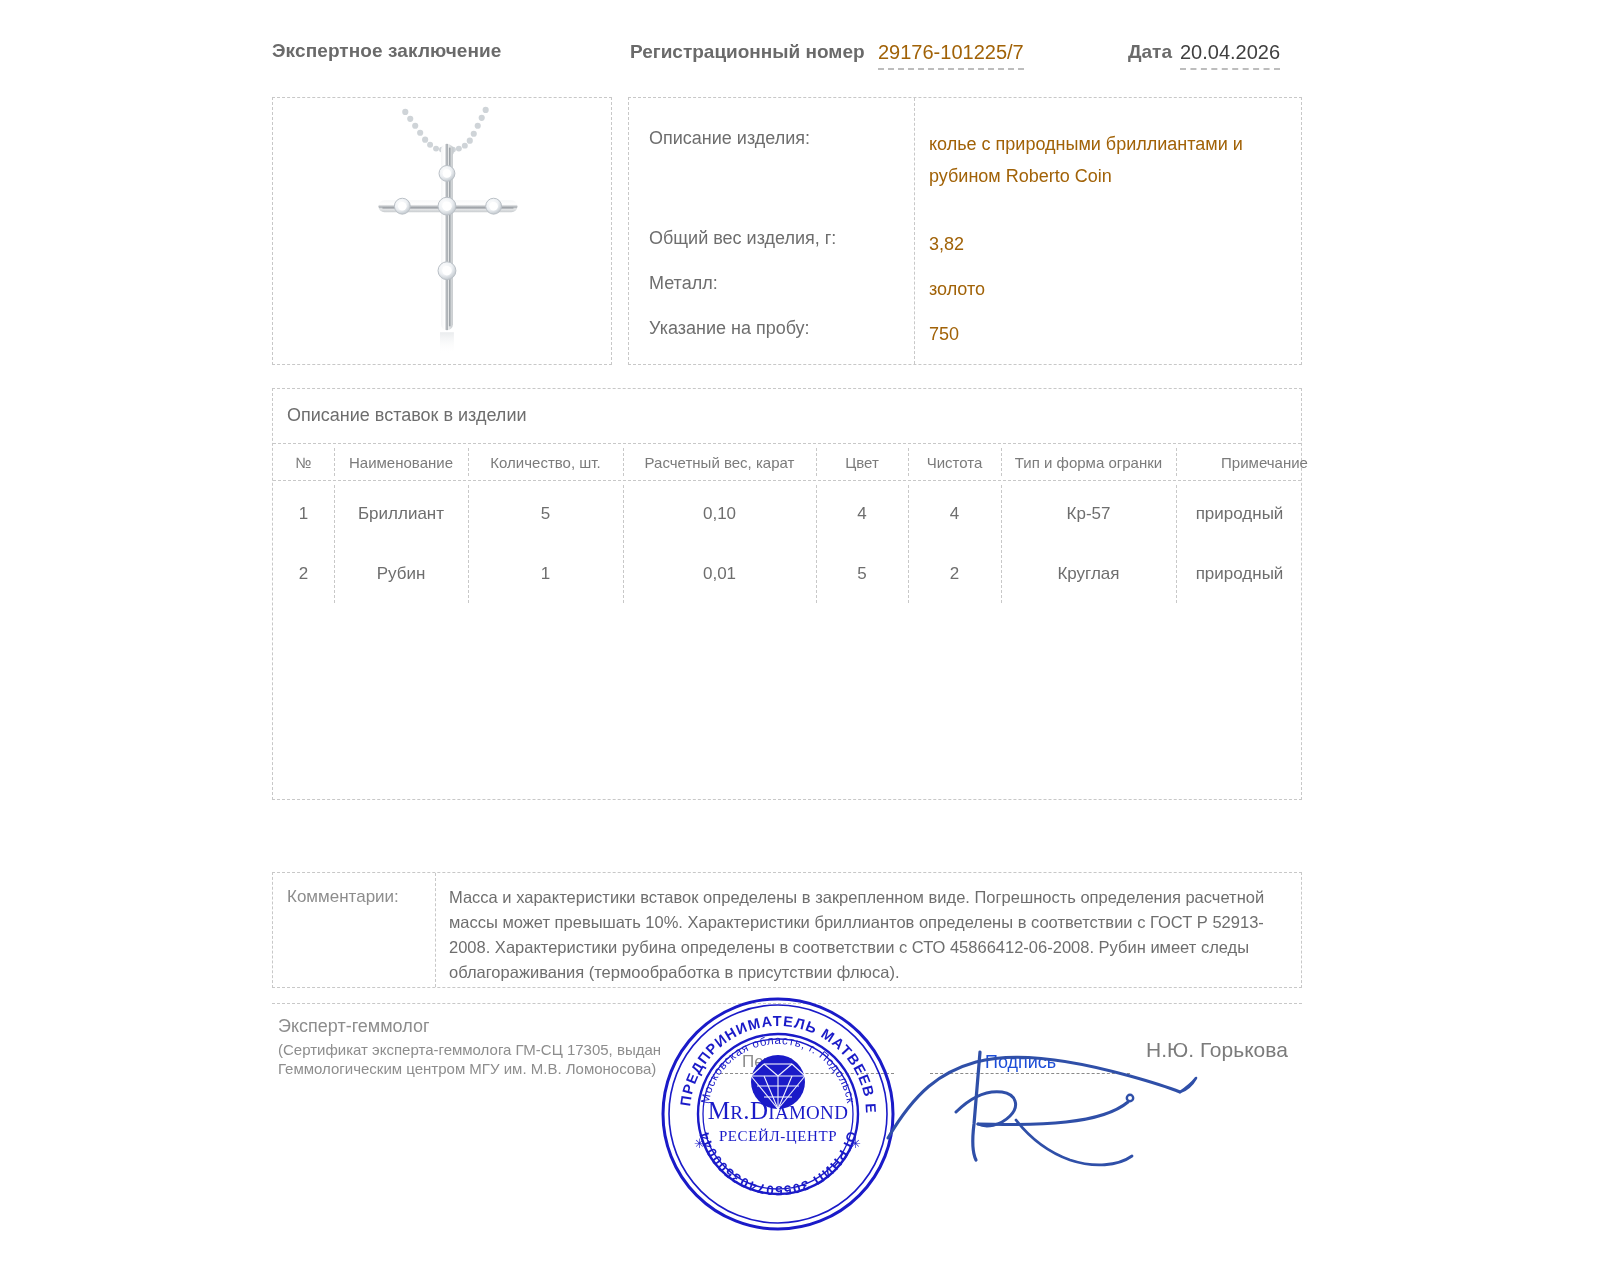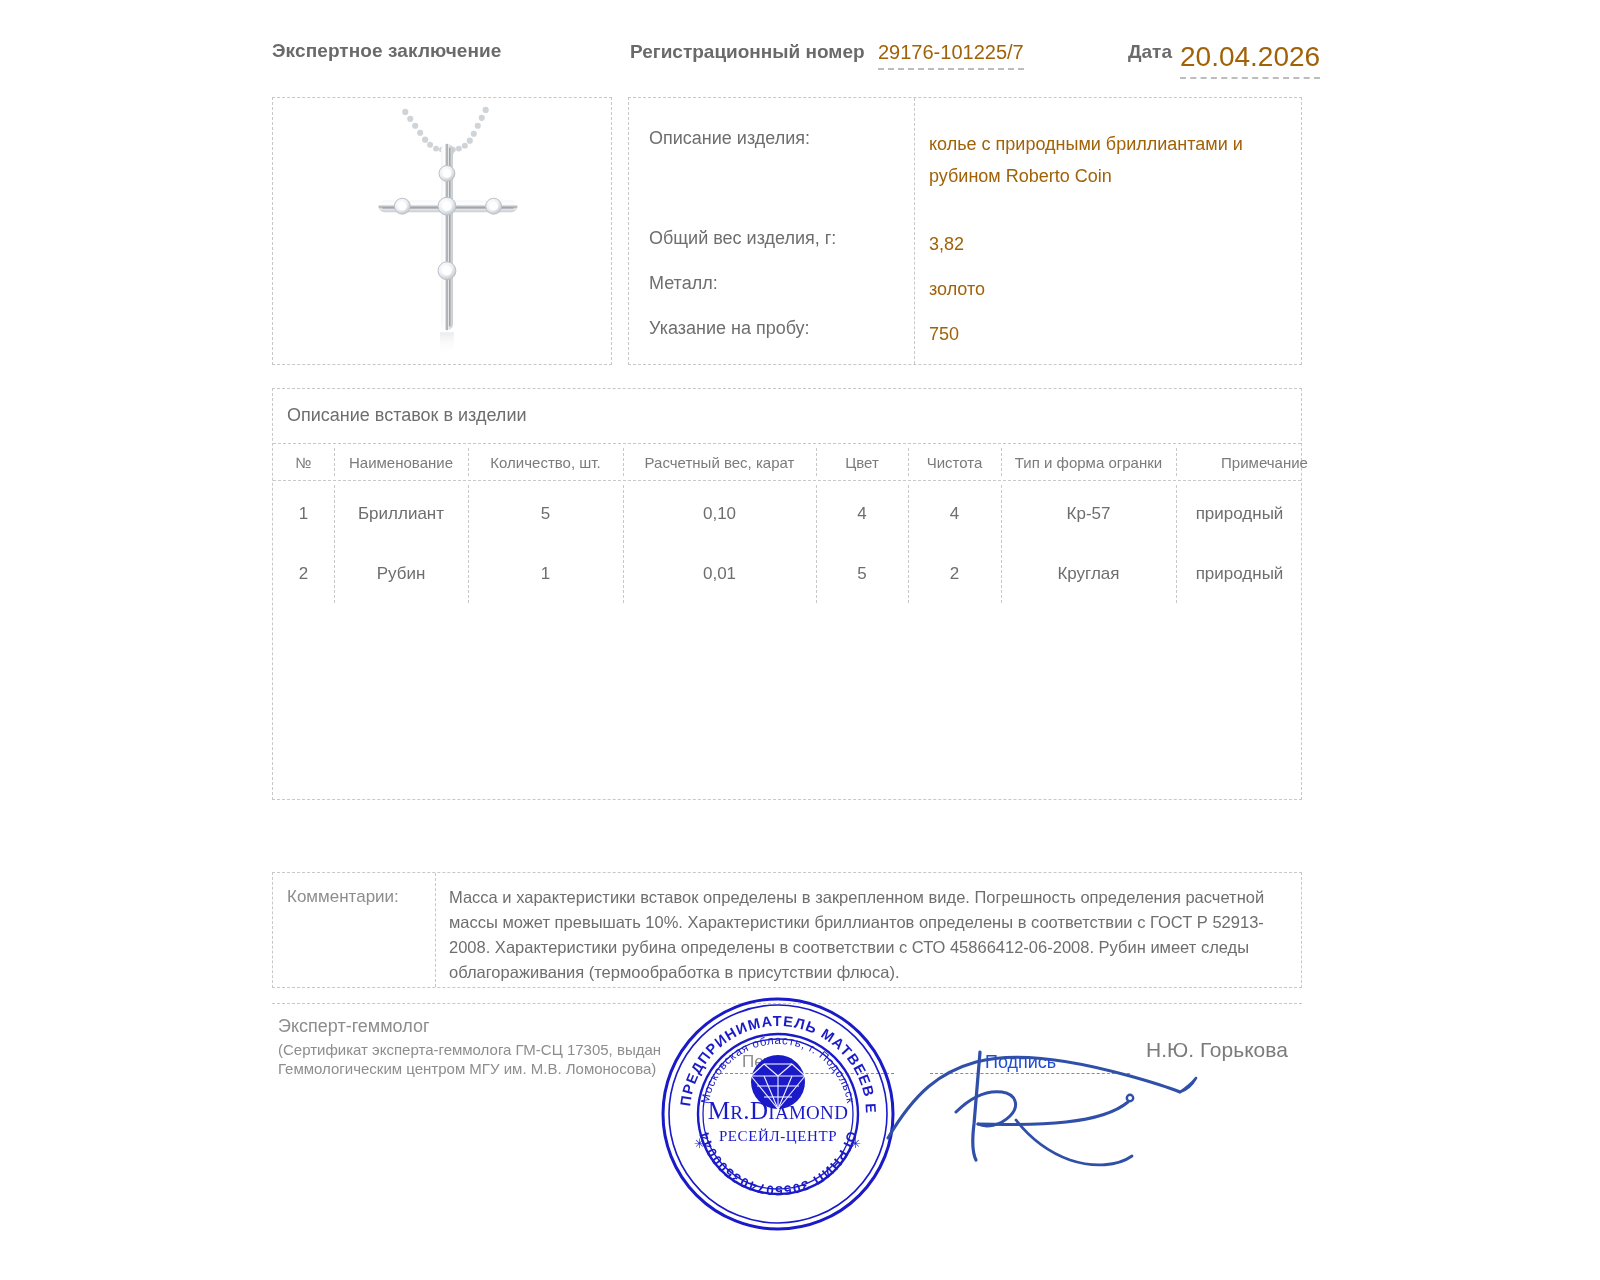--- a/index.html
+++ b/index.html
@@ -42,21 +42,21 @@
     padding-bottom: 4px;
     white-space: nowrap;
   }
   .hdr-date-label {
     position: absolute; left: 856px; top: 1px;
     font-size: 19px; font-weight: bold; color: #6a6a6a;
     white-space: nowrap;
   }
   .hdr-date-value {
     position: absolute; left: 908px; top: 1px;
-    font-size: 28px; color: #a16207;
+    font-size: 20px; color: #404040;
     border-bottom: 2px dashed #bdbdbd;
     padding-bottom: 4px;
     white-space: nowrap;
   }
 
   
   .photo-box {
     position: absolute;
     left: 272px; top: 97px;
     width: 340px; height: 268px;

